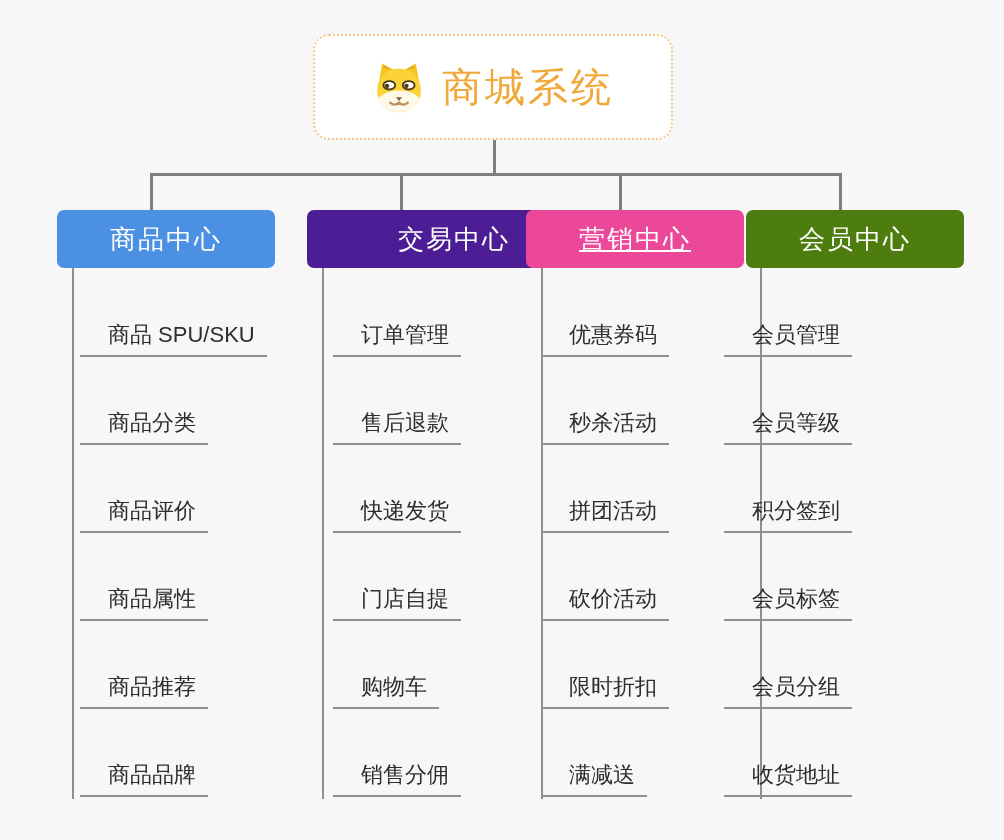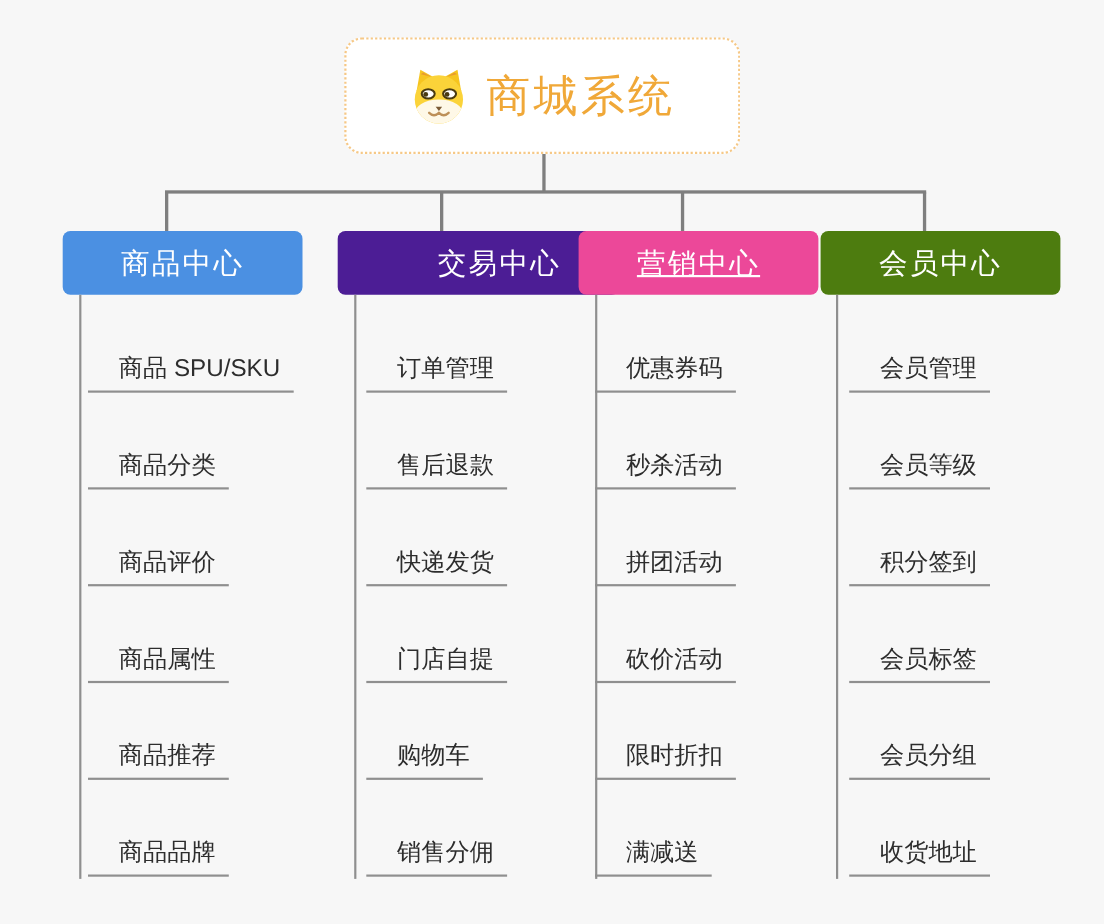--- a/index.html
+++ b/index.html
@@ -71,21 +71,21 @@
     font-size: 22px;
     color: #2d2d2d;
     line-height: 36px;
     padding: 0 12px 2px 28px;
     border-bottom: 2px solid var(--underline, #8f8f8f);
     cursor: default;
   }
   .col0 .leaf { left: 80px; }
   .col1 .leaf { left: 322px; margin-left: 11px; }
   .col2 .leaf { left: 541px; }
-  .col3 .leaf { left: 772px; }
+  .col3 .leaf { left: 724px; }
   .leaf.r0 { top: 317px; }
   .leaf.r1 { top: 405px; }
   .leaf.r2 { top: 493px; text-align: right; }
   .leaf.r3 { top: 581px; }
   .leaf.r4 { top: 669px; text-align: right; }
   .leaf.r5 { top: 757px; }
 </style>
 </head>
 <body>
 

